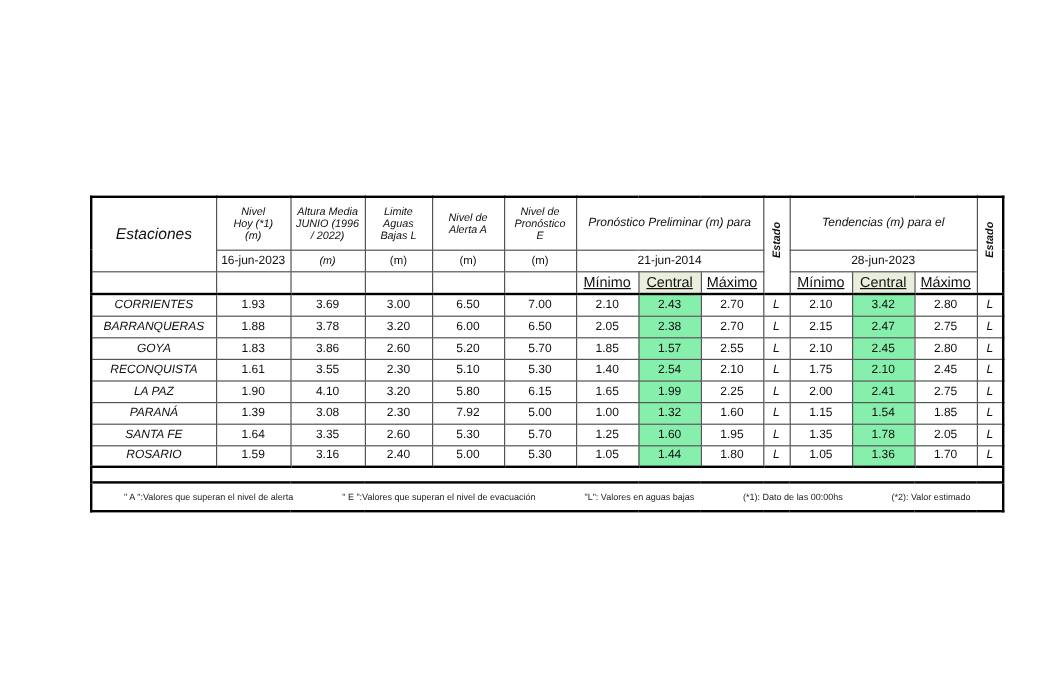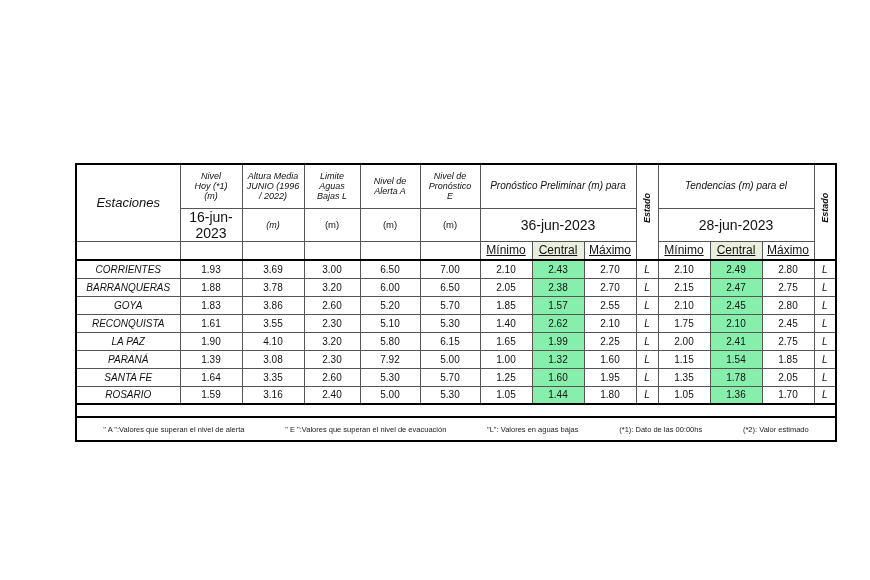--- a/index.html
+++ b/index.html
@@ -60,21 +60,21 @@
     text-align: left;
     padding-left: 8px;
     margin-left: 32px;
   }
   .h-group {
     font-style: italic;
     font-weight: bold;
     font-size: 10px;
   }
   .h-date {
-    font-size: 14px;
+    font-size: 10px;
     font-weight: bold;
     height: 18px;
   }
   .h-unit {
     font-size: 9px;
     font-style: italic;
     height: 18px;
   }
   .h-unit-plain {
     font-size: 9.5px;
@@ -228,21 +228,21 @@
       <span class="rot">Estado</span>
     </td>
   </tr>
 
   <tr>
     <td class="h-date sep-left">16-jun-2023</td>
     <td class="h-unit">(m)</td>
     <td class="h-unit-plain">(m)</td>
     <td class="h-unit-plain">(m)</td>
     <td class="h-unit-plain">(m)</td>
-    <td colspan="3" class="h-date sep-left">36-jun-2023</td>
+    <td colspan="3" class="h-date sep-left">21-jun-2014</td>
     <td colspan="3" class="h-date">28-jun-2023</td>
   </tr>
 
   <tr>
     <td class="h-blank"></td>
     <td class="h-blank sep-left"></td>
     <td class="h-blank"></td>
     <td class="h-blank"></td>
     <td class="h-blank"></td>
     <td class="h-blank"></td>
@@ -261,21 +261,21 @@
           <td class="nivel-hoy">1.93</td>
           <td class="plain-num">3.69</td>
           <td class="plain-num">3.00</td>
           <td class="plain-num">6.50</td>
           <td class="plain-num sep-right">7.00</td>
           <td class="fc">2.10</td>
           <td class="fc-central">2.43</td>
           <td class="fc sep-right">2.70</td>
           <td class="estado-val sep-right">L</td>
           <td class="fc">2.10</td>
-          <td class="fc-central">2.49</td>
+          <td class="fc-central">3.42</td>
           <td class="fc sep-right">2.80</td>
           <td class="estado-val">L</td>
         </tr>
         <tr class="data-row">
           <td class="station">BARRANQUERAS</td>
           <td class="nivel-hoy">1.88</td>
           <td class="plain-num">3.78</td>
           <td class="plain-num">3.20</td>
           <td class="plain-num">6.00</td>
           <td class="plain-num sep-right">6.50</td>
@@ -305,21 +305,21 @@
           <td class="estado-val">L</td>
         </tr>
         <tr class="data-row">
           <td class="station">RECONQUISTA</td>
           <td class="nivel-hoy">1.61</td>
           <td class="plain-num">3.55</td>
           <td class="plain-num">2.30</td>
           <td class="plain-num">5.10</td>
           <td class="plain-num sep-right">5.30</td>
           <td class="fc">1.40</td>
-          <td class="fc-central">2.62</td>
+          <td class="fc-central">2.54</td>
           <td class="fc sep-right">2.10</td>
           <td class="estado-val sep-right">L</td>
           <td class="fc">1.75</td>
           <td class="fc-central">2.10</td>
           <td class="fc sep-right">2.45</td>
           <td class="estado-val">L</td>
         </tr>
         <tr class="data-row">
           <td class="station">LA PAZ</td>
           <td class="nivel-hoy">1.90</td>

